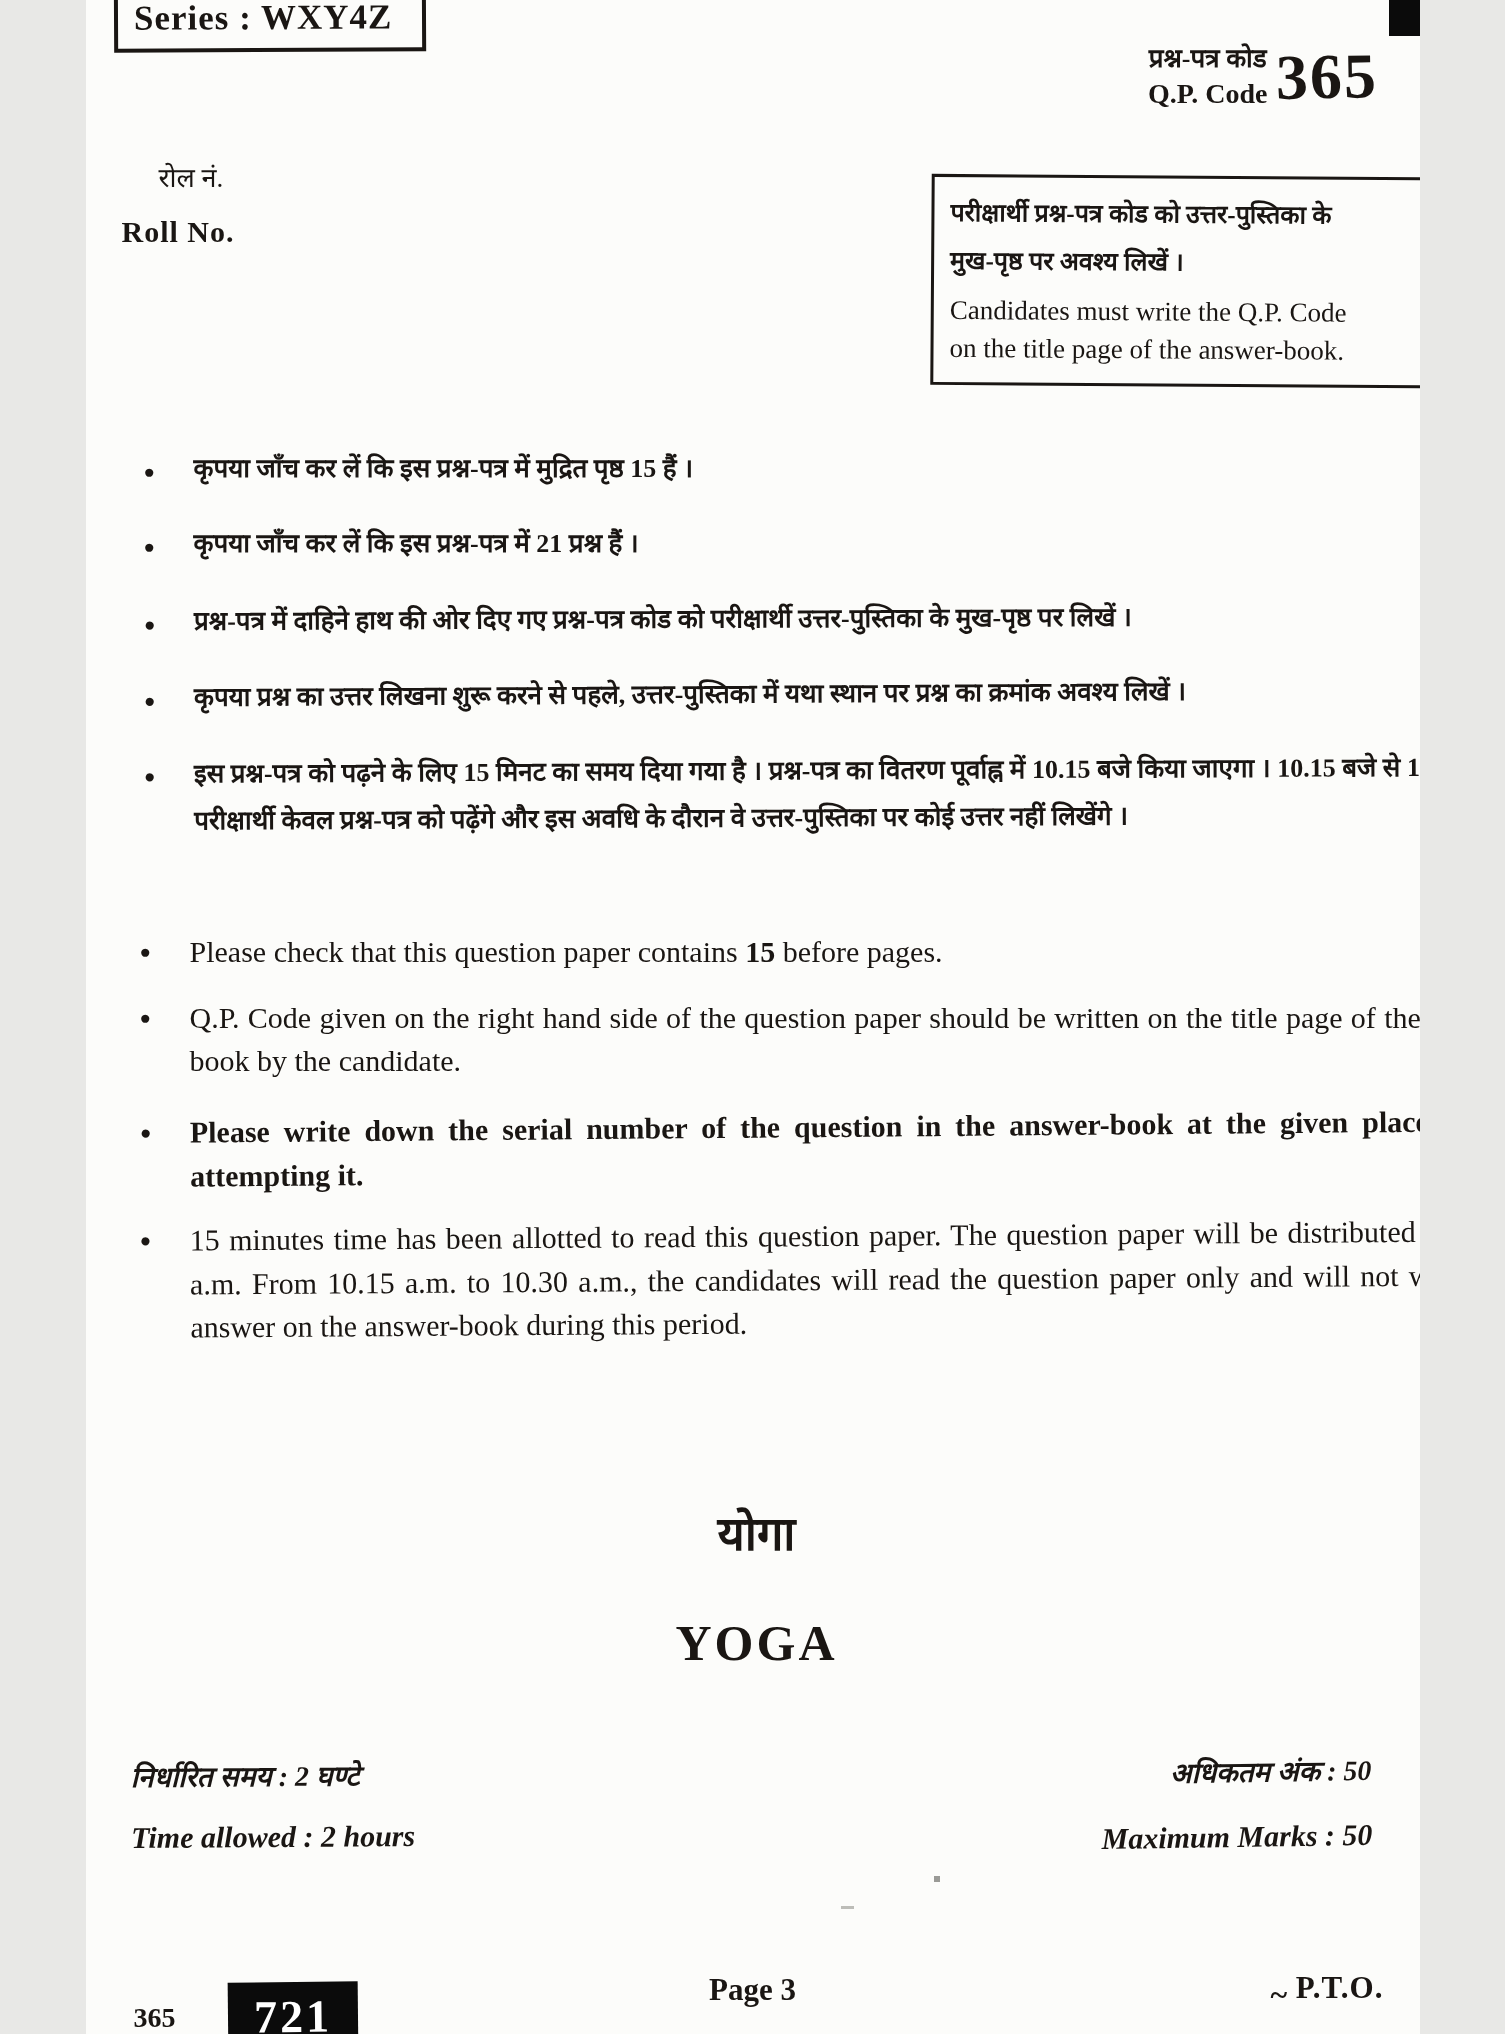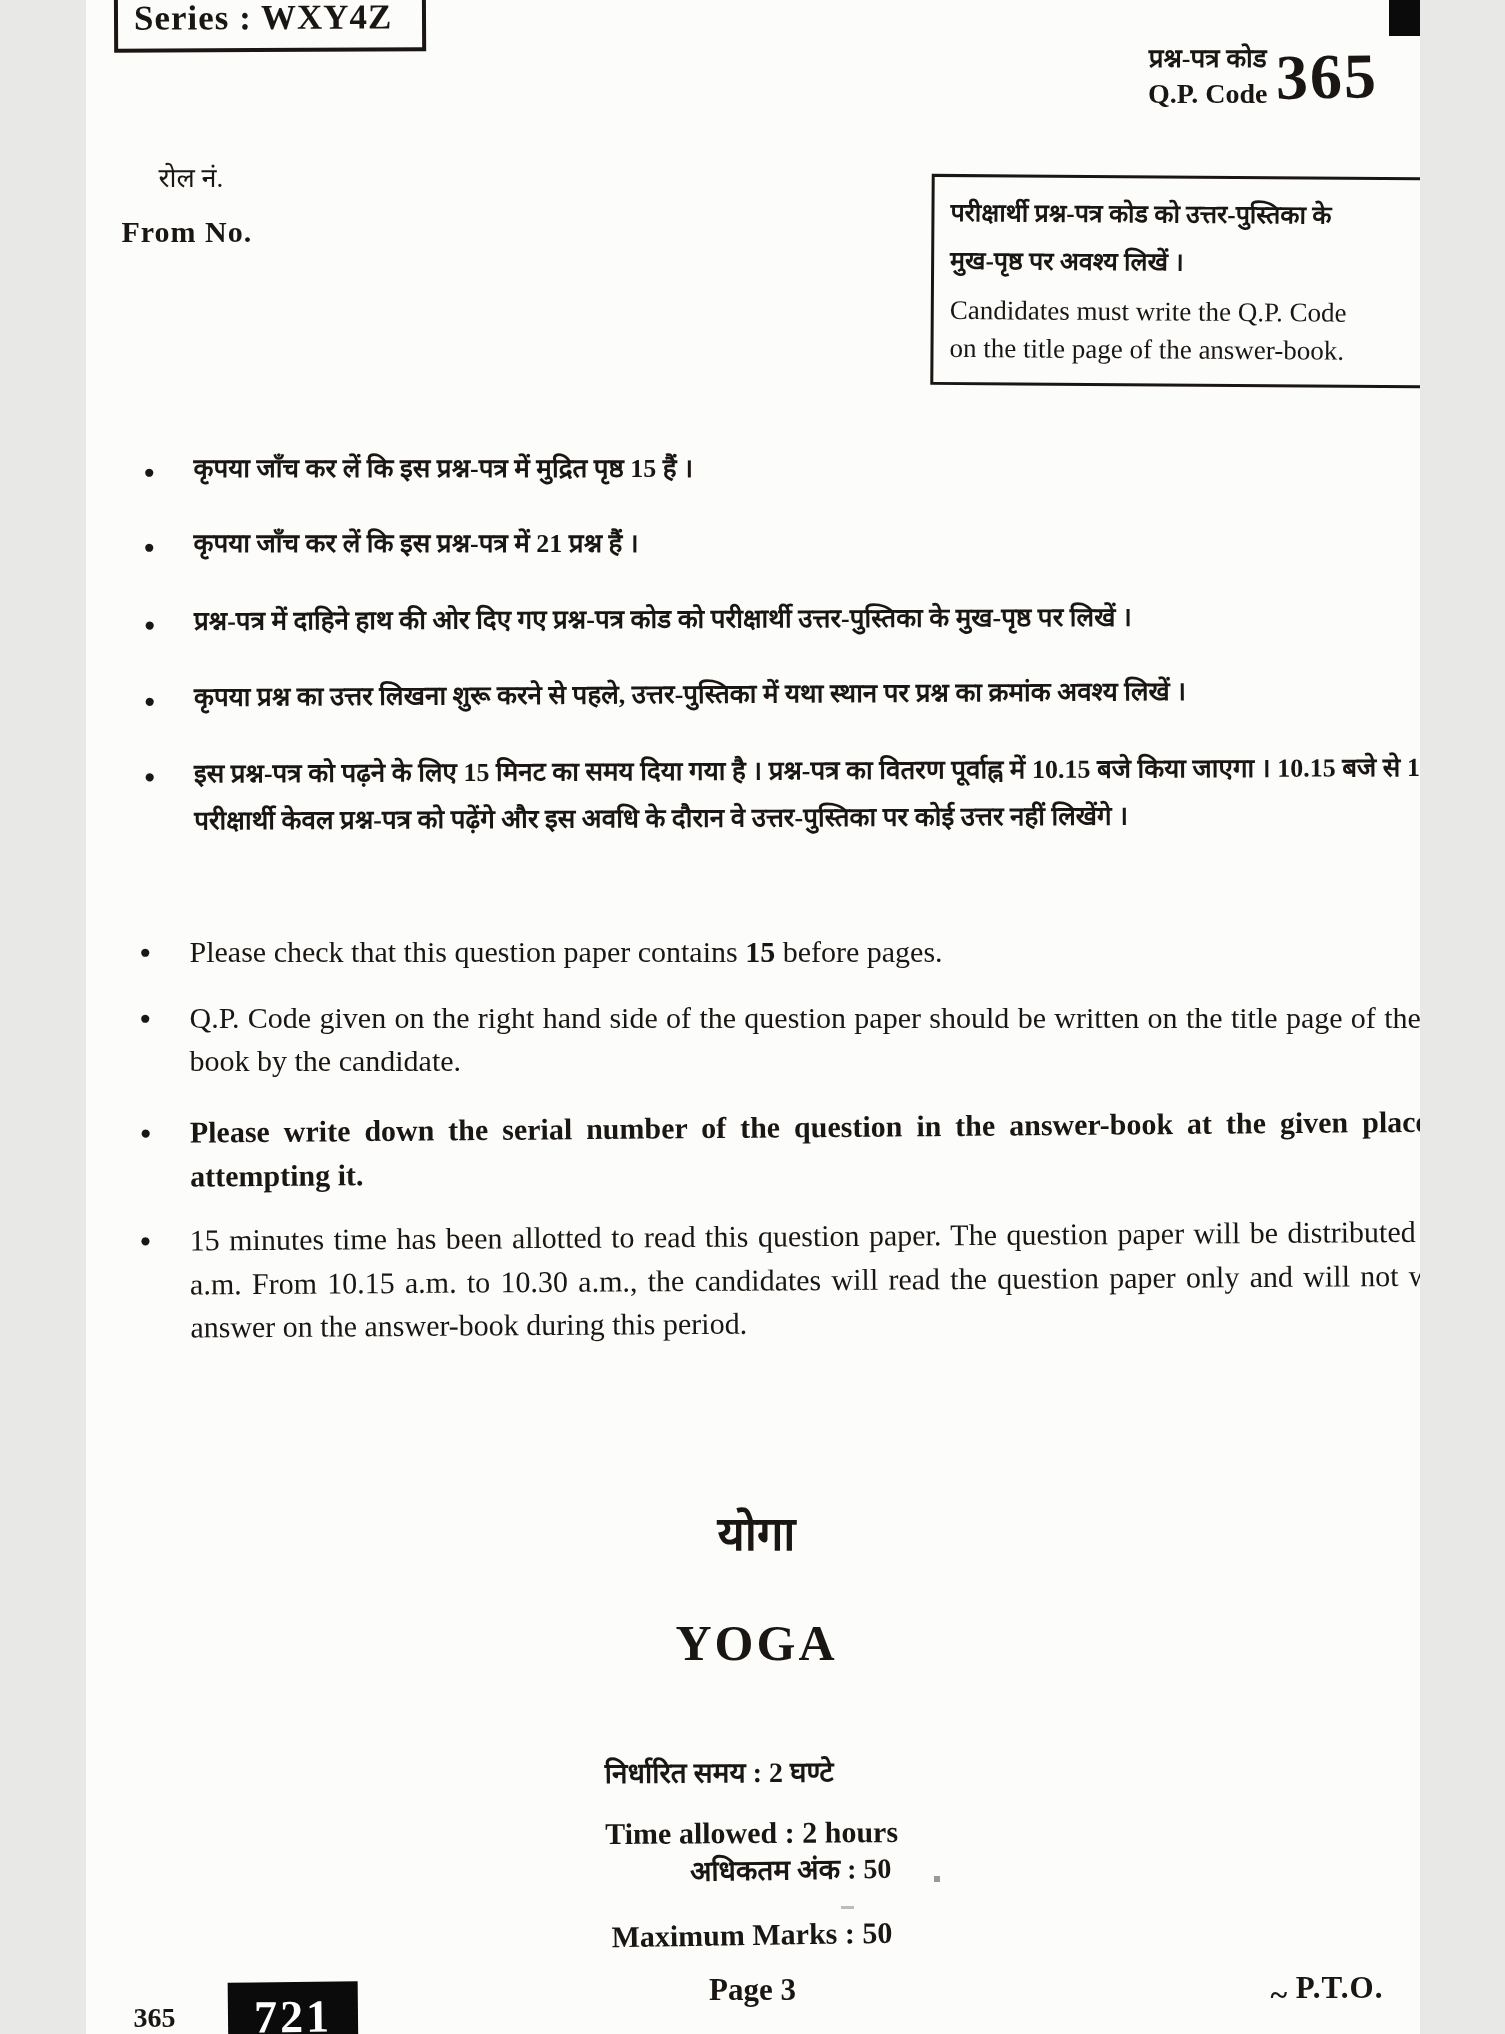--- a/index.html
+++ b/index.html
@@ -85,22 +85,22 @@
   .list-en li:nth-child(3){transform:rotate(-0.5deg);}
   .list-en li:nth-child(4){transform:rotate(-0.4deg);}
   .list-en li:nth-child(5){transform:rotate(-0.45deg);}
   
   .title-block{position:absolute;left:8px;right:0;top:1500px;text-align:center;}
   .title-hi{font-size:47px;font-weight:bold;}
   .title-en{font-size:50px;font-weight:bold;letter-spacing:3px;margin-top:50px;}
   
   .meta-row{
     position:absolute;left:45px;right:48px;top:1752px;
-    display:flex;justify-content:space-between;align-items:center;
-    flex-direction:column;
+    display:flex;justify-content:space-between;align-items:flex-end;
+    font-style:italic;
   }
   .meta-left{transform:rotate(-0.4deg);}
   .meta-right{text-align:right;transform:rotate(-0.9deg);}
   .meta-hi{font-size:28px;font-weight:600;}
   .meta-en{font-size:30px;font-weight:bold;margin-top:26px;}
   .meta-right .meta-en{margin-top:30px;}
   
   .footer-code{position:absolute;left:48px;top:2002px;font-size:28px;font-weight:bold;}
   .footer-batch{
     position:absolute;left:142px;top:1982px;
@@ -134,21 +134,21 @@
   <div class="qp-code">
     <div class="qp-labels">
       <div class="qp-label-hi">प्रश्न-पत्र कोड</div>
       <div class="qp-label-en">Q.P. Code</div>
     </div>
     <div class="qp-value">365</div>
   </div>
 
   <div class="roll">
     <div class="roll-hi">रोल नं.</div>
-    <div class="roll-en">From No.</div>
+    <div class="roll-en">Roll No.</div>
   </div>
 
   <div class="notice-box">
     <div class="notice-hi">
       <span>परीक्षार्थी प्रश्न-पत्र कोड को उत्तर-पुस्तिका के</span><br>
       <span>मुख-पृष्ठ पर अवश्य लिखें ।</span>
     </div>
     <div class="notice-en">
       <span>Candidates must write the Q.P. Code</span><br>
       <span>on the title page of the answer-book.</span>

